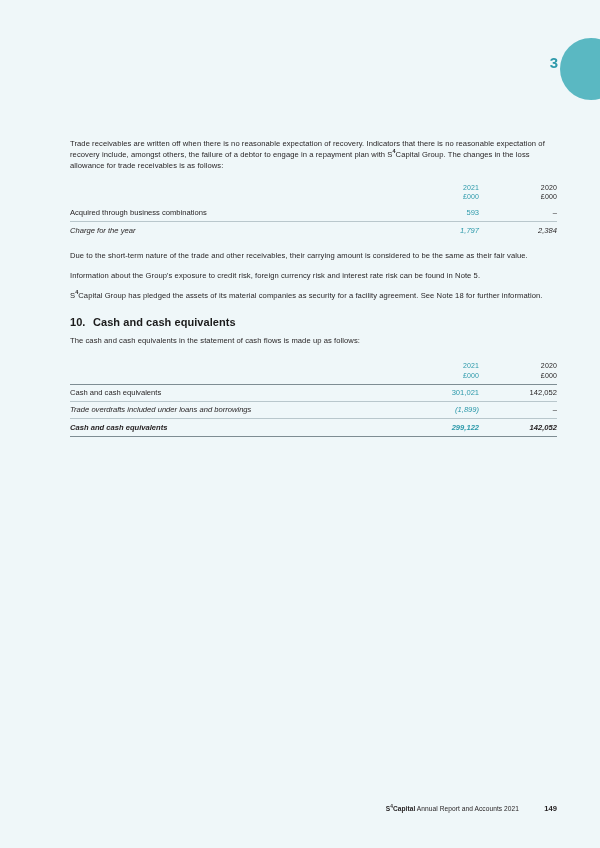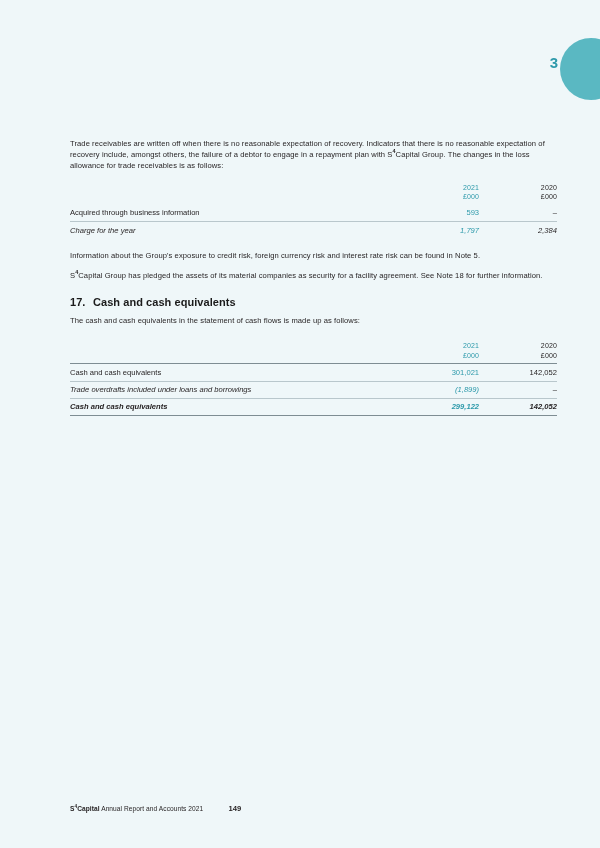--- a/index.html
+++ b/index.html
@@ -131,21 +131,21 @@
   
   .footer {
     position: absolute;
     left: 70px;
     right: 43px;
     bottom: 32px;
     height: 12px;
     font-size: 6.6px;
     color: #231f20;
     display: flex;
-    justify-content: flex-start;
+    justify-content: flex-end;
     align-items: baseline;
     letter-spacing: 0.01em;
   }
   .footer .imprint { white-space: nowrap; }
   .footer .imprint b { font-weight: bold; }
   .footer .imprint sup {
     font-size: 0.72em;
     vertical-align: super;
     line-height: 0;
     font-weight: bold;
@@ -181,38 +181,39 @@
         <th class="y2020">2020</th>
       </tr>
       <tr class="units">
         <th class="lbl"></th>
         <th class="y2021">£000</th>
         <th class="y2020">£000</th>
       </tr>
     </thead>
     <tbody>
       <tr>
-        <td class="lbl">Acquired through business information</td>
+        <td class="lbl">Acquired through business combinations</td>
         <td class="v21">593</td>
         <td class="v20">–</td>
       </tr>
       <tr class="rule-thin">
         <td class="lbl">Charge for the year</td>
         <td class="v21">1,797</td>
         <td class="v20">2,384</td>
       </tr>
     </tbody>
   </table>
 
+  <p class="body-text">Due to the short-term nature of the trade and other receivables, their carrying amount is considered to be the same as their fair value.</p>
 
   <p class="body-text">Information about the Group's exposure to credit risk, foreign currency risk and interest rate risk can be found in Note 5.</p>
 
   <p class="body-text"><span>S</span><sup class="s4">4</sup><span>Capital Group has pledged the assets of its material companies as security for a facility agreement. See Note 18 for further information.</span></p>
 
-  <h2 class="section"><span class="num">17.</span><span>Cash and cash equivalents</span></h2>
+  <h2 class="section"><span class="num">10.</span><span>Cash and cash equivalents</span></h2>
 
   <p class="body-text tight">The cash and cash equivalents in the statement of cash flows is made up as follows:</p>
 
   <table class="fin second">
     <colgroup>
       <col class="c-label">
         <col class="c-2021">
         <col class="c-2020">
     </colgroup>
     <thead>

